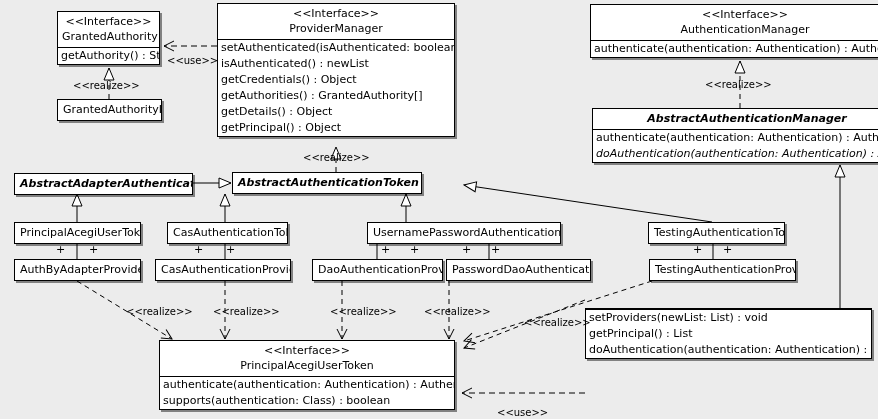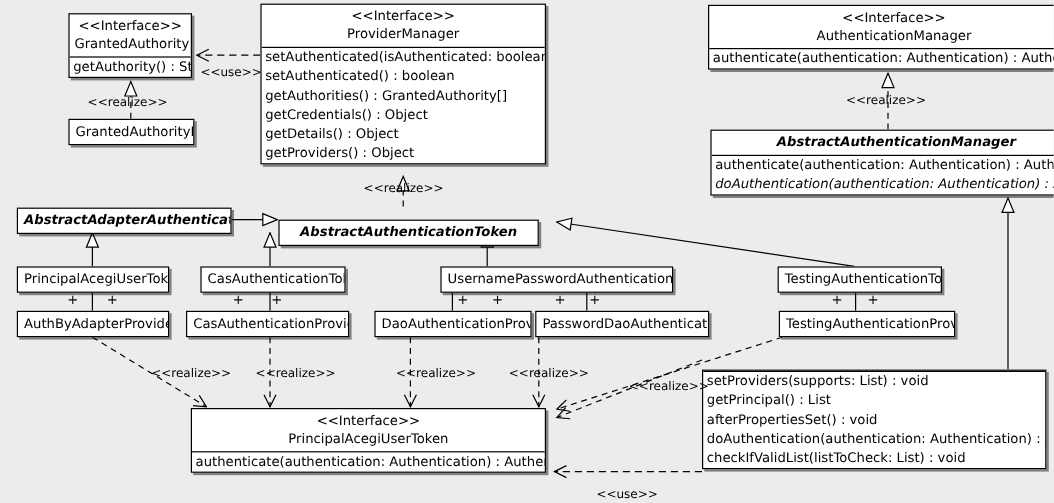--- a/index.html
+++ b/index.html
@@ -144,25 +144,25 @@
   </div>
 
   <div class="uml" style="left:205px;top:3px;width:238px;">
     <div class="hdr">
       <span class="stereo">&lt;&lt;Interface&gt;&gt;</span>
       <span class="nm">ProviderManager</span>
     </div>
     <div class="sep"></div>
     <div class="ops">
       <div class="op">setAuthenticated(isAuthenticated: boolean) : void</div>
-      <div class="op">setAuthenticated() : boolean</div>
+      <div class="op">isAuthenticated() : newList</div>
+      <div class="op">getCredentials() : Object</div>
       <div class="op">getAuthorities() : GrantedAuthority[]</div>
-      <div class="op">getCredentials() : Object</div>
       <div class="op">getDetails() : Object</div>
-      <div class="op">getProviders() : Object</div>
+      <div class="op">getPrincipal() : Object</div>
     </div>
   </div>
 
   <div class="uml" style="left:578px;top:4px;width:310px;">
     <div class="hdr">
       <span class="stereo">&lt;&lt;Interface&gt;&gt;</span>
       <span class="nm">AuthenticationManager</span>
     </div>
     <div class="sep"></div>
     <div class="ops">
@@ -180,21 +180,21 @@
       <div class="op abs">doAuthentication(authentication: Authentication) : Authentication</div>
     </div>
   </div>
 
   <div class="uml compact" style="left:2px;top:173px;width:179px;">
     <div class="hdr">
       <span class="nm abs">AbstractAdapterAuthenticationToken</span>
     </div>
   </div>
 
-  <div class="uml compact" style="left:220px;top:172px;width:217px;margin-top:11px;">
+  <div class="uml compact" style="left:220px;top:172px;width:190px;">
     <div class="hdr">
       <span class="nm abs">AbstractAuthenticationToken</span>
     </div>
   </div>
 
   <div class="uml compact" style="left:2px;top:222px;width:127px;">
     <div class="hdr">
       <span class="nm">PrincipalAcegiUserToken</span>
     </div>
   </div>
@@ -248,31 +248,30 @@
   </div>
 
   <div class="uml" style="left:147px;top:340px;width:296px;">
     <div class="hdr">
       <span class="stereo">&lt;&lt;Interface&gt;&gt;</span>
       <span class="nm">PrincipalAcegiUserToken</span>
     </div>
     <div class="sep"></div>
     <div class="ops">
       <div class="op">authenticate(authentication: Authentication) : Authentication</div>
+      <div class="op">supports(authentication: Class) : boolean</div>
     </div>
   </div>
 
   <div class="uml" style="left:573px;top:308px;width:287px;">
     <div class="sep"></div>
     <div class="ops">
-      <div class="op">setProviders(supports: List) : void</div>
+      <div class="op">setProviders(newList: List) : void</div>
       <div class="op">getPrincipal() : List</div>
-      <div class="op">afterPropertiesSet() : void</div>
       <div class="op">doAuthentication(authentication: Authentication) : Authentication</div>
-      <div class="op">checkIfValidList(listToCheck: List) : void</div>
     </div>
   </div>
 
   <div class="lbl" style="left:155px;top:55px;">&lt;&lt;use&gt;&gt;</div>
   <div class="lbl" style="left:61px;top:80px;">&lt;&lt;realize&gt;&gt;</div>
   <div class="lbl" style="left:291px;top:152px;">&lt;&lt;realize&gt;&gt;</div>
   <div class="lbl" style="left:693px;top:79px;">&lt;&lt;realize&gt;&gt;</div>
   <div class="lbl" style="left:114px;top:306px;">&lt;&lt;realize&gt;&gt;</div>
   <div class="lbl" style="left:201px;top:306px;">&lt;&lt;realize&gt;&gt;</div>
   <div class="lbl" style="left:318px;top:306px;">&lt;&lt;realize&gt;&gt;</div>

